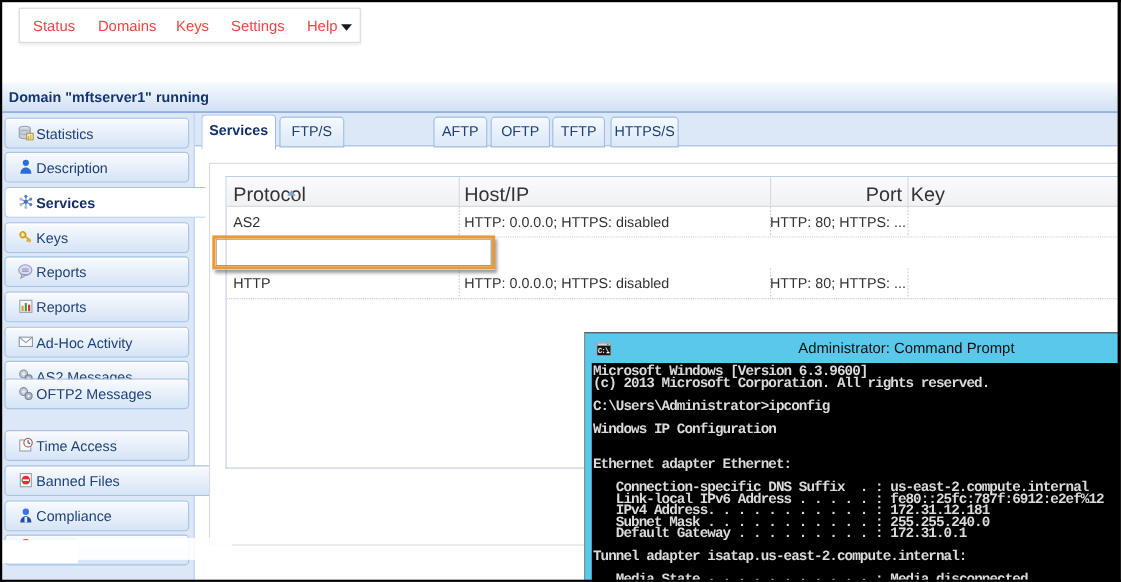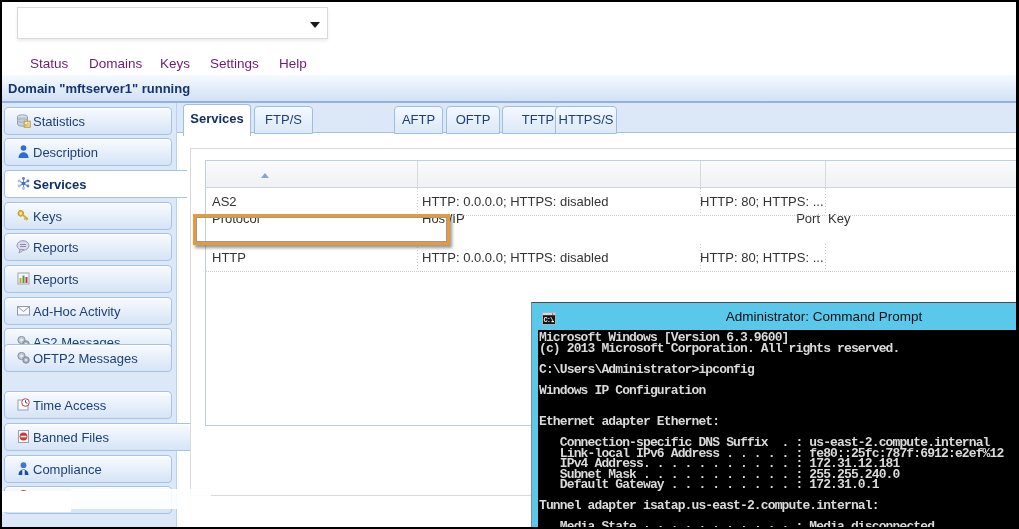--- a/index.html
+++ b/index.html
@@ -3,21 +3,21 @@
 <meta charset="utf-8">
 <style>
   html,body{margin:0;padding:0;}
   #page{position:relative;width:1019px;height:529px;background:#fff;overflow:hidden;
         font-family:"Liberation Sans",sans-serif;}
   .abs{position:absolute;}
 
   
   #navbox{left:17px;top:7px;width:309px;height:30px;background:#fff;border:1px solid #d9d9d9;
           box-shadow:0 2px 3px rgba(0,0,0,0.08);}
-  .navitem{position:absolute;top:8px;font-size:13.5px;color:#701a75;white-space:nowrap;margin-top:40px;}
+  .navitem{position:absolute;top:8px;font-size:13.5px;color:#ef4444;white-space:nowrap;}
   #helparrow{position:absolute;left:292px;top:14px;width:0;height:0;
              border-left:5.5px solid transparent;border-right:5.5px solid transparent;
              border-top:6px solid #1a1a1a;}
 
   
   #domainbar{left:2px;top:75px;width:1014px;height:26px;
              background:linear-gradient(#f6fafe,#e3edfa 50%,#d2e1f5);
              border-bottom:2px solid #94b2dc;}
   #domainbar span{position:absolute;left:6px;top:6px;font-size:13px;font-weight:bold;color:#14356f;}
 
@@ -38,21 +38,21 @@
        background:linear-gradient(#f4f9fe,#e7f0fb 50%,#dde9f8);text-align:center;
        font-size:13px;color:#1d4077;line-height:26px;}
   .tab.sel{top:103.5px;height:31px;background:#fff;border-bottom:none;z-index:6;
            font-weight:bold;color:#122f68;line-height:28px;}
 
   
   #panel{left:190px;top:148px;width:825px;height:346px;background:#fff;border:1px solid #dadada;border-right:none;}
   #grid{left:205px;top:160px;width:811px;height:264px;border:1px solid #bccfe5;border-right:none;background:#fff;}
   #ghead{left:0;top:0;width:100%;height:26px;background:linear-gradient(#fbfbfc,#f0f1f4);
          border-bottom:1px solid #d0d4db;}
-  .hcell{position:absolute;top:6px;font-size:13px;color:#333;margin-top:44px;}
+  .hcell{position:absolute;top:6px;font-size:18px;color:#333;}
   .hsep{position:absolute;top:0;width:1px;height:26px;background:#d5d9e0;}
   .grow{position:absolute;left:0;width:100%;height:27px;border-bottom:1px dotted #c6cad2;}
   .gcell{position:absolute;top:6px;font-size:13px;color:#333;white-space:nowrap;}
   .vsep{position:absolute;top:0;width:1px;height:27px;
         background-image:linear-gradient(#c6cad2 40%,transparent 40%);background-size:1px 3px;}
 
   
   #sortarrow{position:absolute;left:55px;top:12px;width:0;height:0;
              border-left:4.5px solid transparent;border-right:4.5px solid transparent;
              border-bottom:5px solid #89a3cc;}
@@ -221,21 +221,21 @@
         <span class="lbl"></span>
       </div>
     </div>
 
   <div id="panel" class="abs"></div>
 
   <div class="tab sel abs" style="left:183px;width:66px;">Services</div>
   <div class="tab abs" style="left:254px;width:57px;">FTP/S</div>
   <div class="tab abs" style="left:394px;width:47px;">AFTP</div>
   <div class="tab abs" style="left:446px;width:52px;">OFTP</div>
-  <div class="tab abs" style="left:502px;width:46px;padding-left:12px;">TFTP</div>
+  <div class="tab abs" style="left:502px;width:46px;">TFTP</div>
   <div class="tab abs" style="left:555px;width:60px;">HTTPS/S</div>
 
   <div id="grid" class="abs">
     <div id="ghead" class="abs">
       <span class="hcell" style="left:6px;">Protocol</span>
       <div id="sortarrow"></div>
       <span class="hcell" style="left:216px;">Host/IP</span>
       <span class="hcell" style="left:494px;width:120px;text-align:right;">Port</span>
       <span class="hcell" style="left:622px;">Key</span>
       <div class="hsep" style="left:211px;"></div>

